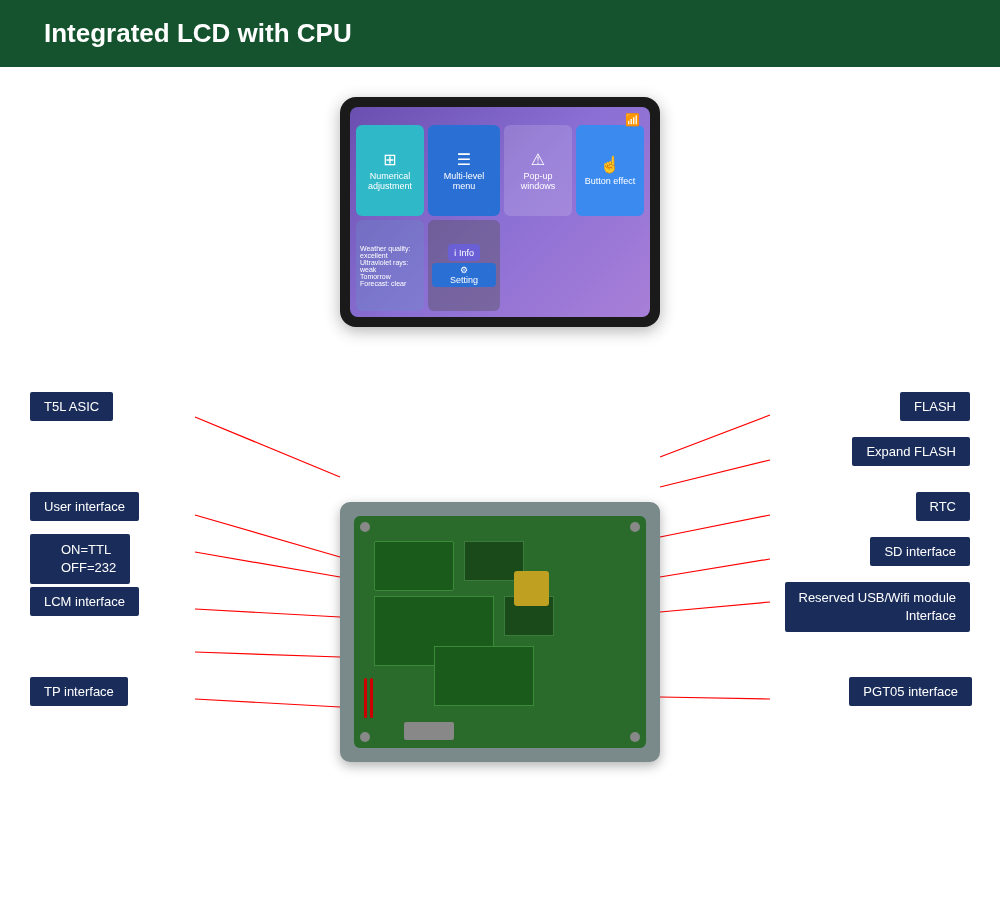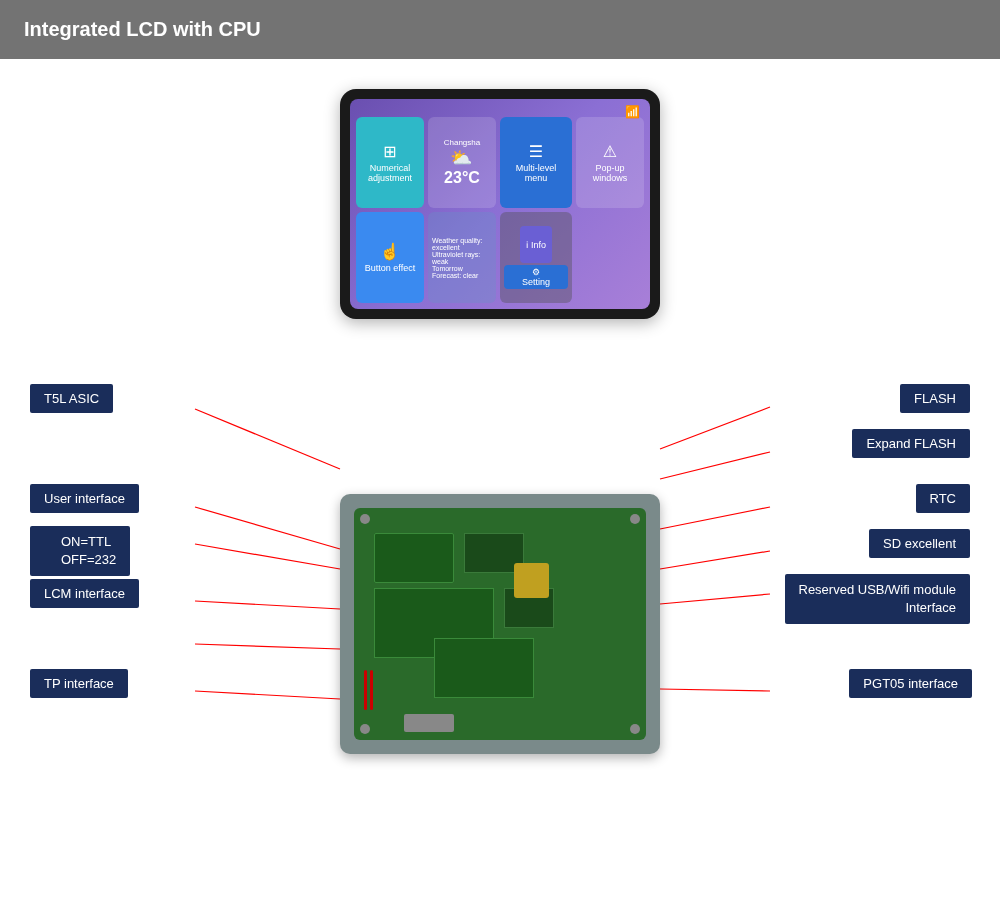--- a/index.html
+++ b/index.html
@@ -6,24 +6,24 @@
     body {
       width: 1000px;
       height: 900px;
       background: #ffffff;
       font-family: Arial, sans-serif;
       overflow: hidden;
     }
 
     
     .header {
-      background: #737373;
-      color: white;
-      padding: 18px 24px;
-      font-size: 20px;
+      background: #14532d;
+      color: white;
+      padding: 18px 44px;
+      font-size: 26px;
       font-weight: bold;
     }
 
     
     .lcd-section {
       display: flex;
       justify-content: center;
       align-items: center;
       padding: 30px 0 20px 0;
     }
@@ -172,45 +172,40 @@
 <div class="lcd-section">
   <div class="device-frame">
     <div class="device-screen">
       <div class="wifi-icon">📶</div>
       <div class="screen-grid">
 
         <div class="tile tile-numerical">
           <div class="tile-icon">⊞</div>
           <div>Numerical<br>adjustment</div>
         </div>
-        <div class="tile tile-weather">
-          <div class="tile-weather-city">Changsha</div>
-          <div style="font-size:18px;">⛅</div>
-          <div class="tile-weather-temp">23°C</div>
-        </div>
         <div class="tile tile-menu">
           <div class="tile-icon">☰</div>
           <div>Multi-level<br>menu</div>
         </div>
         <div class="tile tile-popup">
           <div class="tile-icon">⚠</div>
           <div>Pop-up<br>windows</div>
         </div>
 
         <div class="tile tile-button">
           <div class="tile-icon">☝</div>
           <div>Button effect</div>
         </div>
         <div class="tile" style="background:rgba(100,150,200,0.3);font-size:7px;color:white;">
           <div style="text-align:left;width:100%;">Weather quality: excellent</div>
           <div style="text-align:left;width:100%;">Ultraviolet rays: weak</div>
           <div style="text-align:left;width:100%;">Tomorrow Forecast: clear</div>
         </div>
         <div class="tile" style="background:rgba(80,80,80,0.4);">
-          <div style="background:#6a5fd4;border-radius:4px;padding:12px 6px;margin-bottom:2px;font-size:9px;color:white;">ℹ Info</div>
+          <div style="background:#6a5fd4;border-radius:4px;padding:2px 6px;margin-bottom:2px;font-size:9px;color:white;">ℹ Info</div>
           <div style="background:#2a6fd4;border-radius:4px;padding:2px 18px;font-size:9px;color:white;">⚙ Setting</div>
         </div>
         <div class="tile" style="background:transparent;"></div>
       </div>
     </div>
   </div>
 </div>
 
 <div class="pcb-section">
 
@@ -285,21 +280,21 @@
   <div class="label-box lbl-flash">
     <span>FLASH</span>
   </div>
   <div class="label-box lbl-expand">
     <span>Expand FLASH</span>
   </div>
   <div class="label-box lbl-rtc">
     <span>RTC</span>
   </div>
   <div class="label-box lbl-sd">
-    <span>SD  excellent</span>
+    <span>SD  interface</span>
   </div>
   <div class="label-box lbl-usb" style="line-height:1.4;text-align:right;">
     Reserved USB/Wifi module<br>Interface
   </div>
   <div class="label-box lbl-pgt">
     <span>PGT05 interface</span>
   </div>
 
 </div>
 

